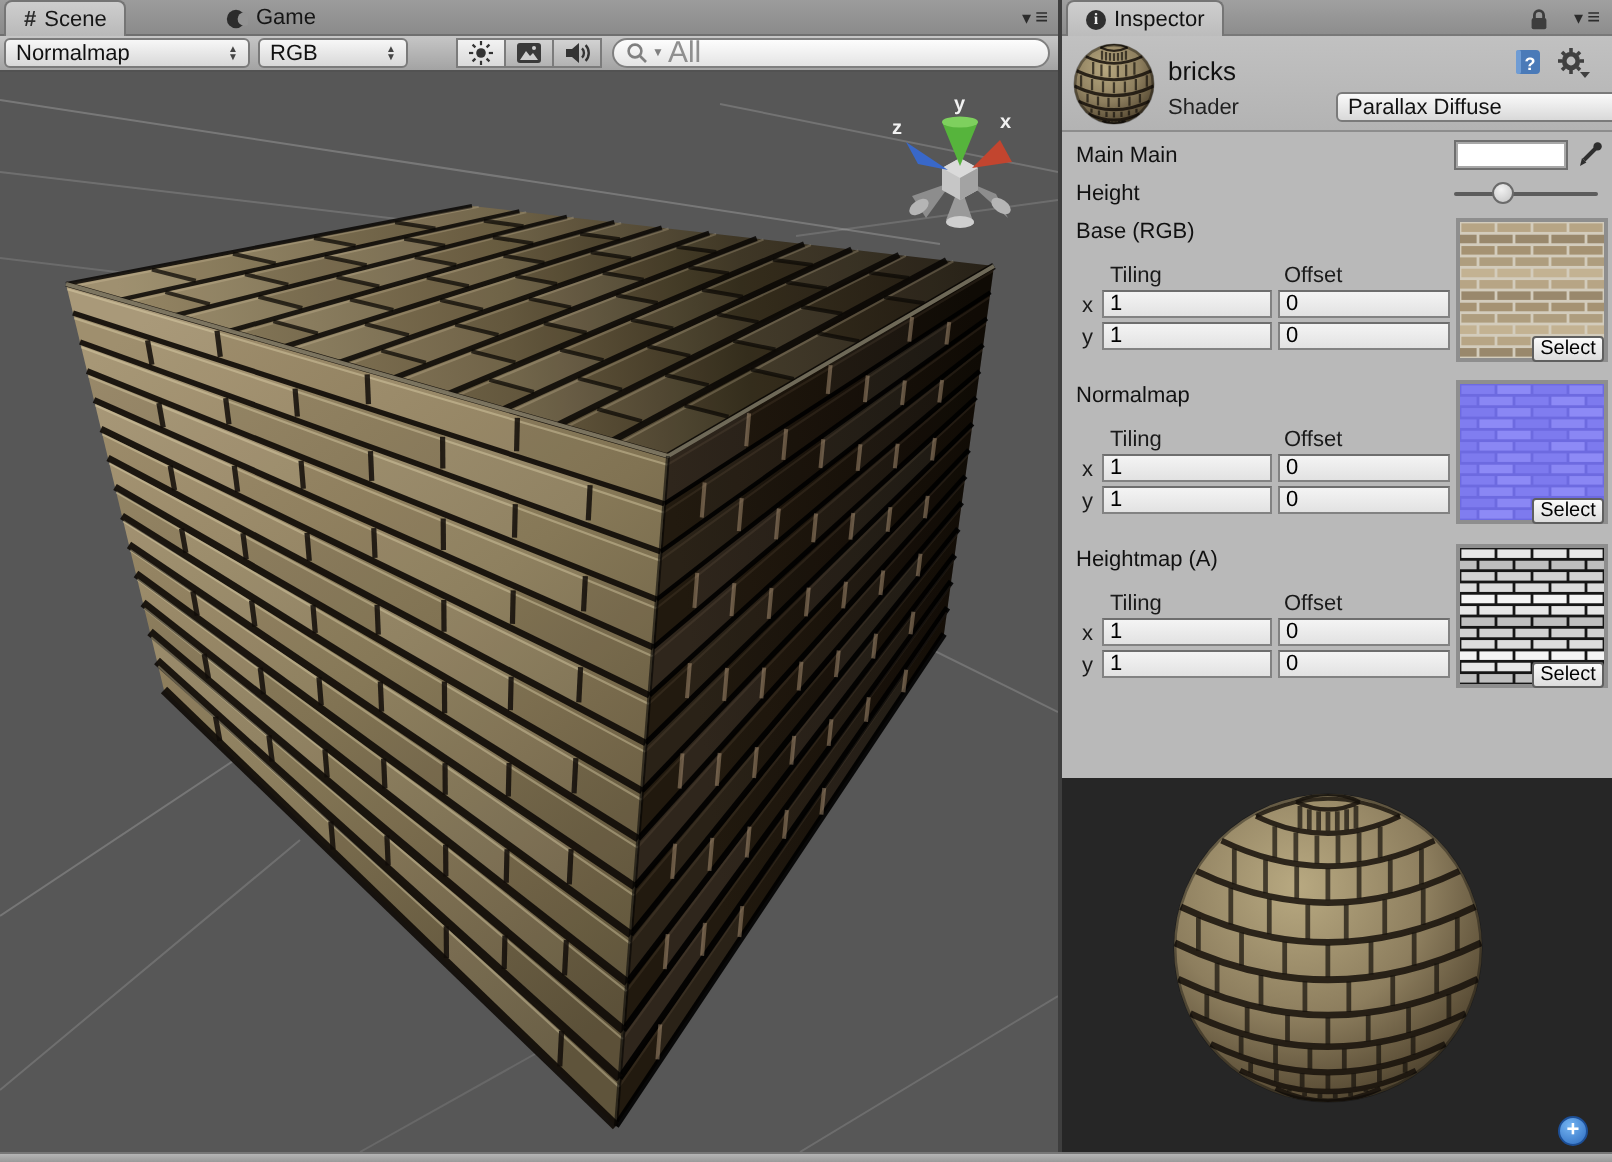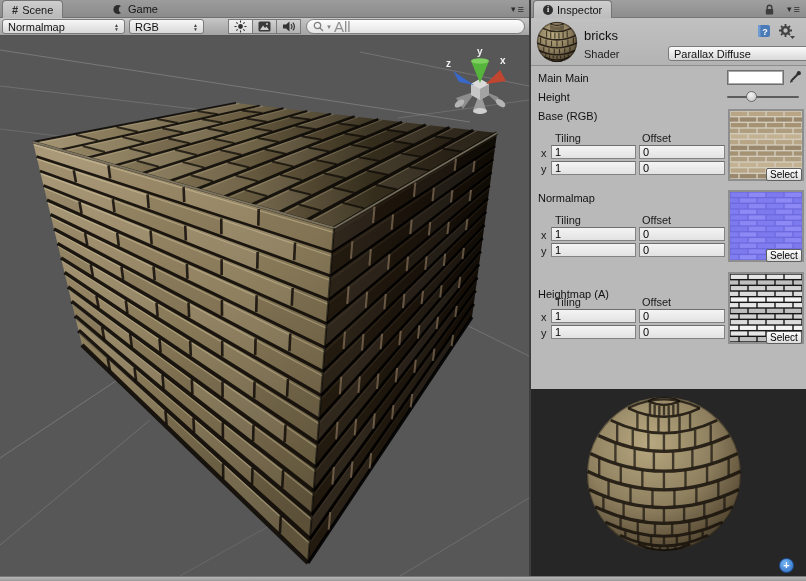--- a/index.html
+++ b/index.html
@@ -902,21 +902,21 @@
           <rect x="54.7" y="57.366666666666674" width="16.599999999999994" height="4.2666666666666675" fill="#8d8af6"></rect>
           <rect x="0" y="63.03333333333334" width="8.3" height="4.2666666666666675" fill="#807df0"></rect>
           <rect x="9.7" y="63.03333333333334" width="16.6" height="4.2666666666666675" fill="#8d8af6"></rect>
           <rect x="27.7" y="63.03333333333334" width="16.599999999999998" height="4.2666666666666675" fill="#7d7aee"></rect>
           <rect x="45.7" y="63.03333333333334" width="16.599999999999994" height="4.2666666666666675" fill="#8a87f4"></rect>
           <rect x="63.7" y="63.03333333333334" width="8.299999999999997" height="4.2666666666666675" fill="#807df0"></rect>
         </svg>
     </div>
     <div class="select-btn" style="top:249px;">Select</div>
 
-    <div class="prop-label" style="top:288px;">Heightmap (A)</div>
+    <div class="prop-label" style="top:274px;">Heightmap (A)</div>
     <div class="sub-label" style="left:24px; top:296px;">Tiling</div>
     <div class="sub-label" style="left:111px; top:296px;">Offset</div>
     <div class="axis-label" style="left:10px; top:311px;">x</div>
     <input class="tfield" style="left: 20px; top: 309px; width: 85px;" value="1">
     <input class="tfield" style="left: 108px; top: 309px; width: 86px;" value="0">
     <div class="axis-label" style="left:10px; top:327px;">y</div>
     <input class="tfield" style="left: 20px; top: 325px; width: 85px;" value="1">
     <input class="tfield" style="left: 108px; top: 325px; width: 86px;" value="0">
     <div class="thumb" style="top:272px;">
       <svg id="thumb-height" width="72" height="68" viewBox="0 0 72 68">

